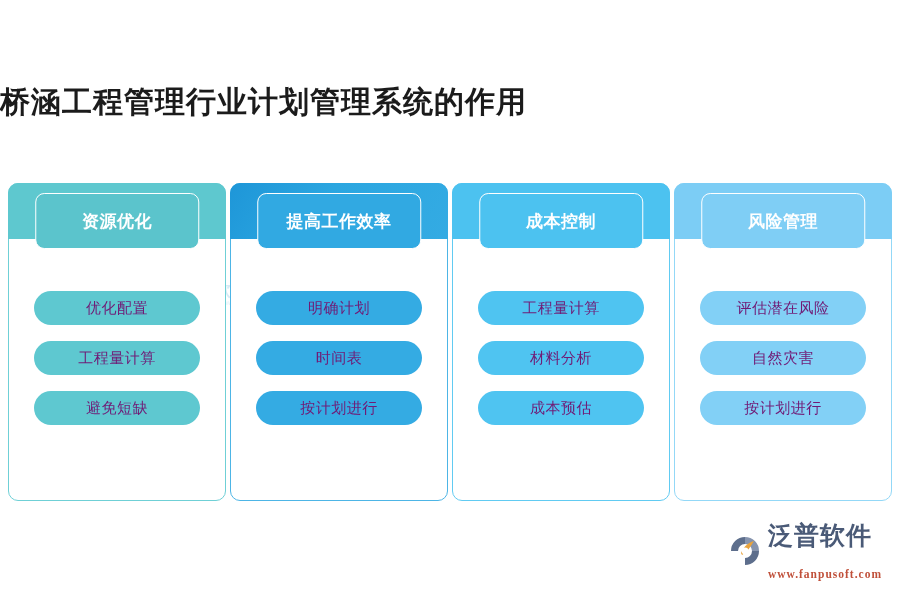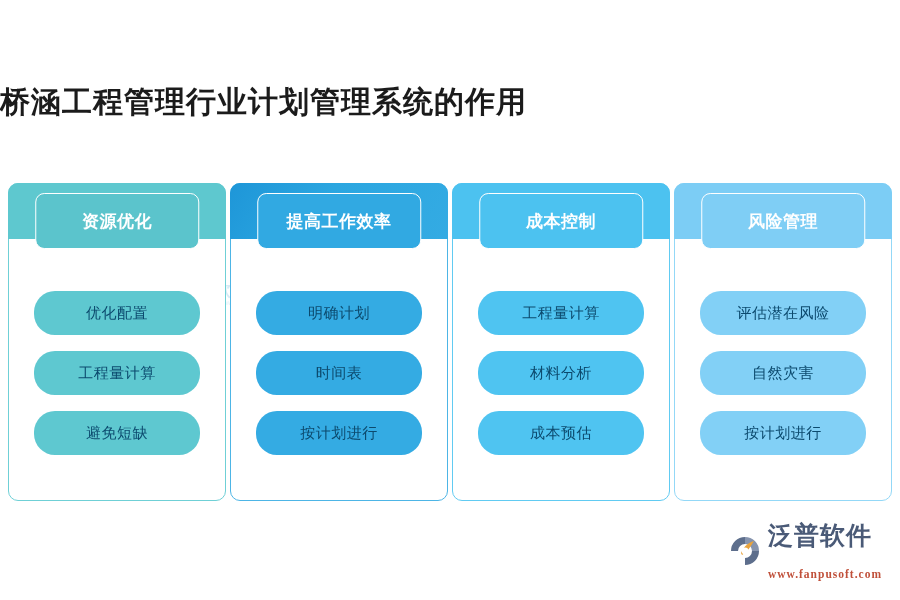--- a/index.html
+++ b/index.html
@@ -155,27 +155,27 @@
     z-index: 3;
     display: flex;
     flex-direction: column;
     align-items: center;
     gap: 16px;
     padding-top: 8px;
     box-sizing: border-box;
   }
   .pill {
     width: 76%;
-    height: 44px;
+    height: 34px;
     border-radius: 21px;
     background: var(--pill);
     display: flex;
     align-items: center;
     justify-content: center;
-    color: #0c4a6e;
+    color: #701a75;
     font-size: 15px;
     letter-spacing: 0.5px;
     white-space: nowrap;
     box-sizing: border-box;
     font-family: "Liberation Serif", "DejaVu Serif", serif;
   }
 
   
   .logo {
     position: absolute;

